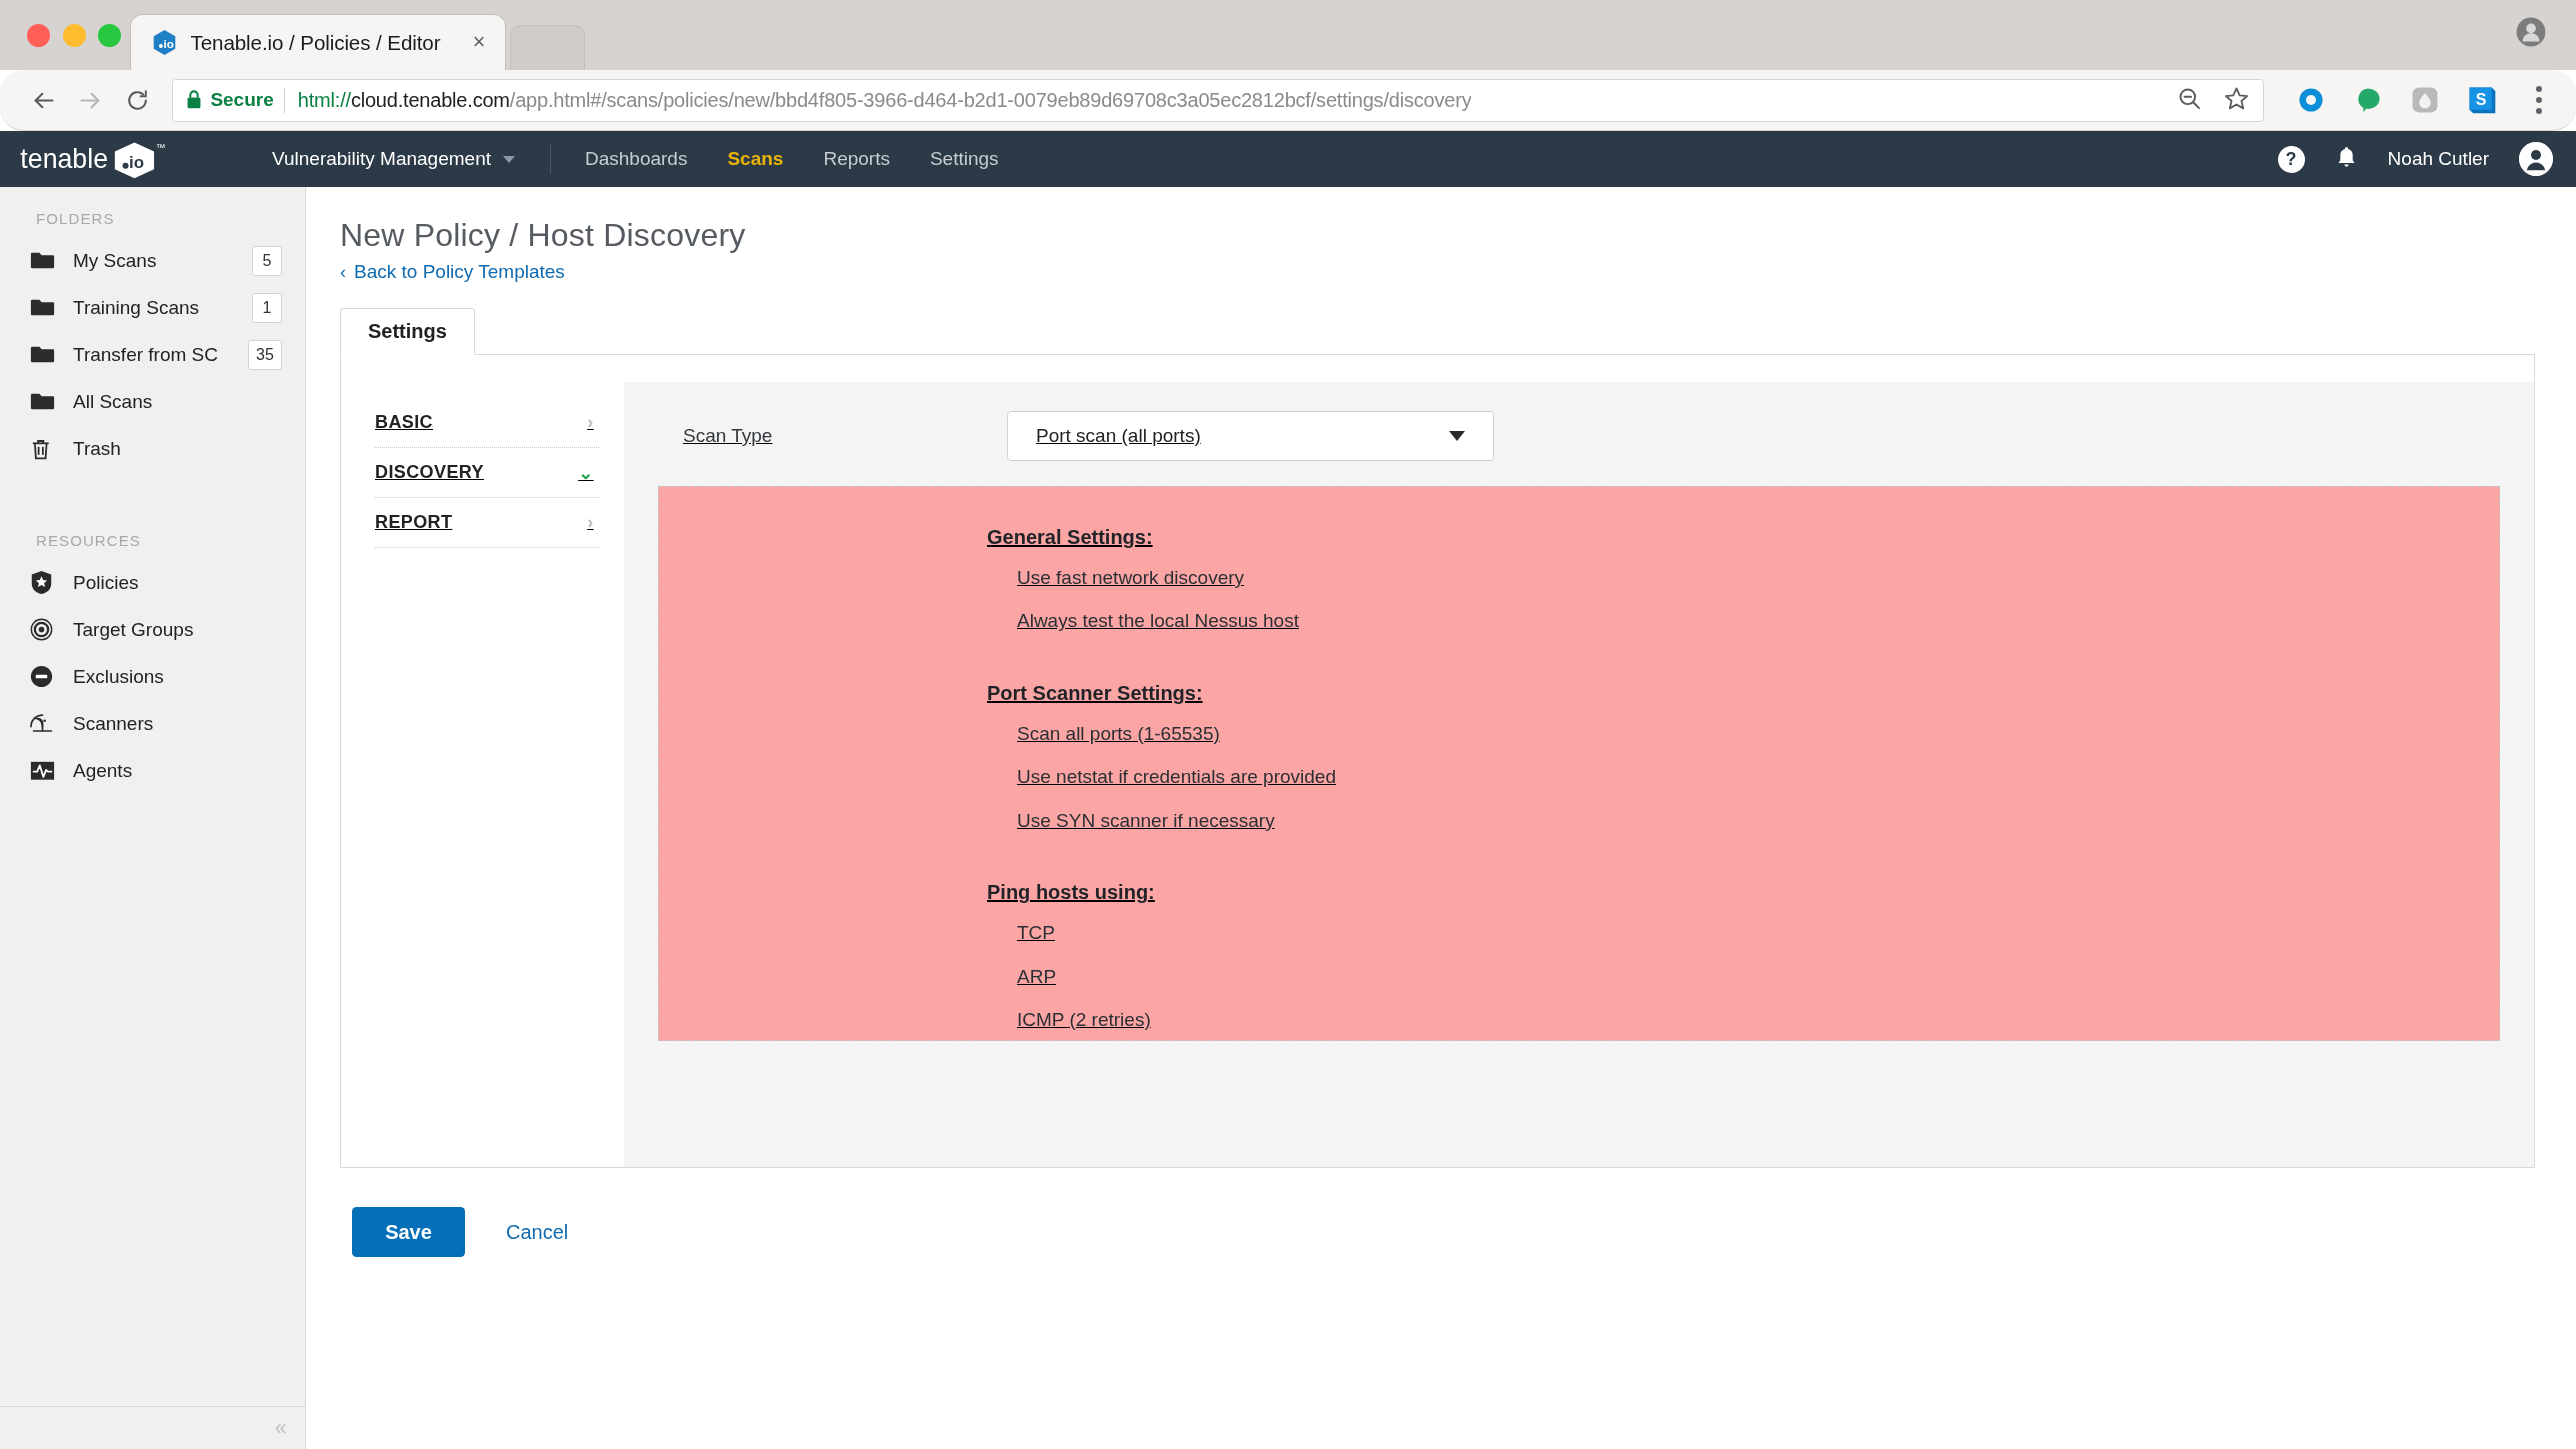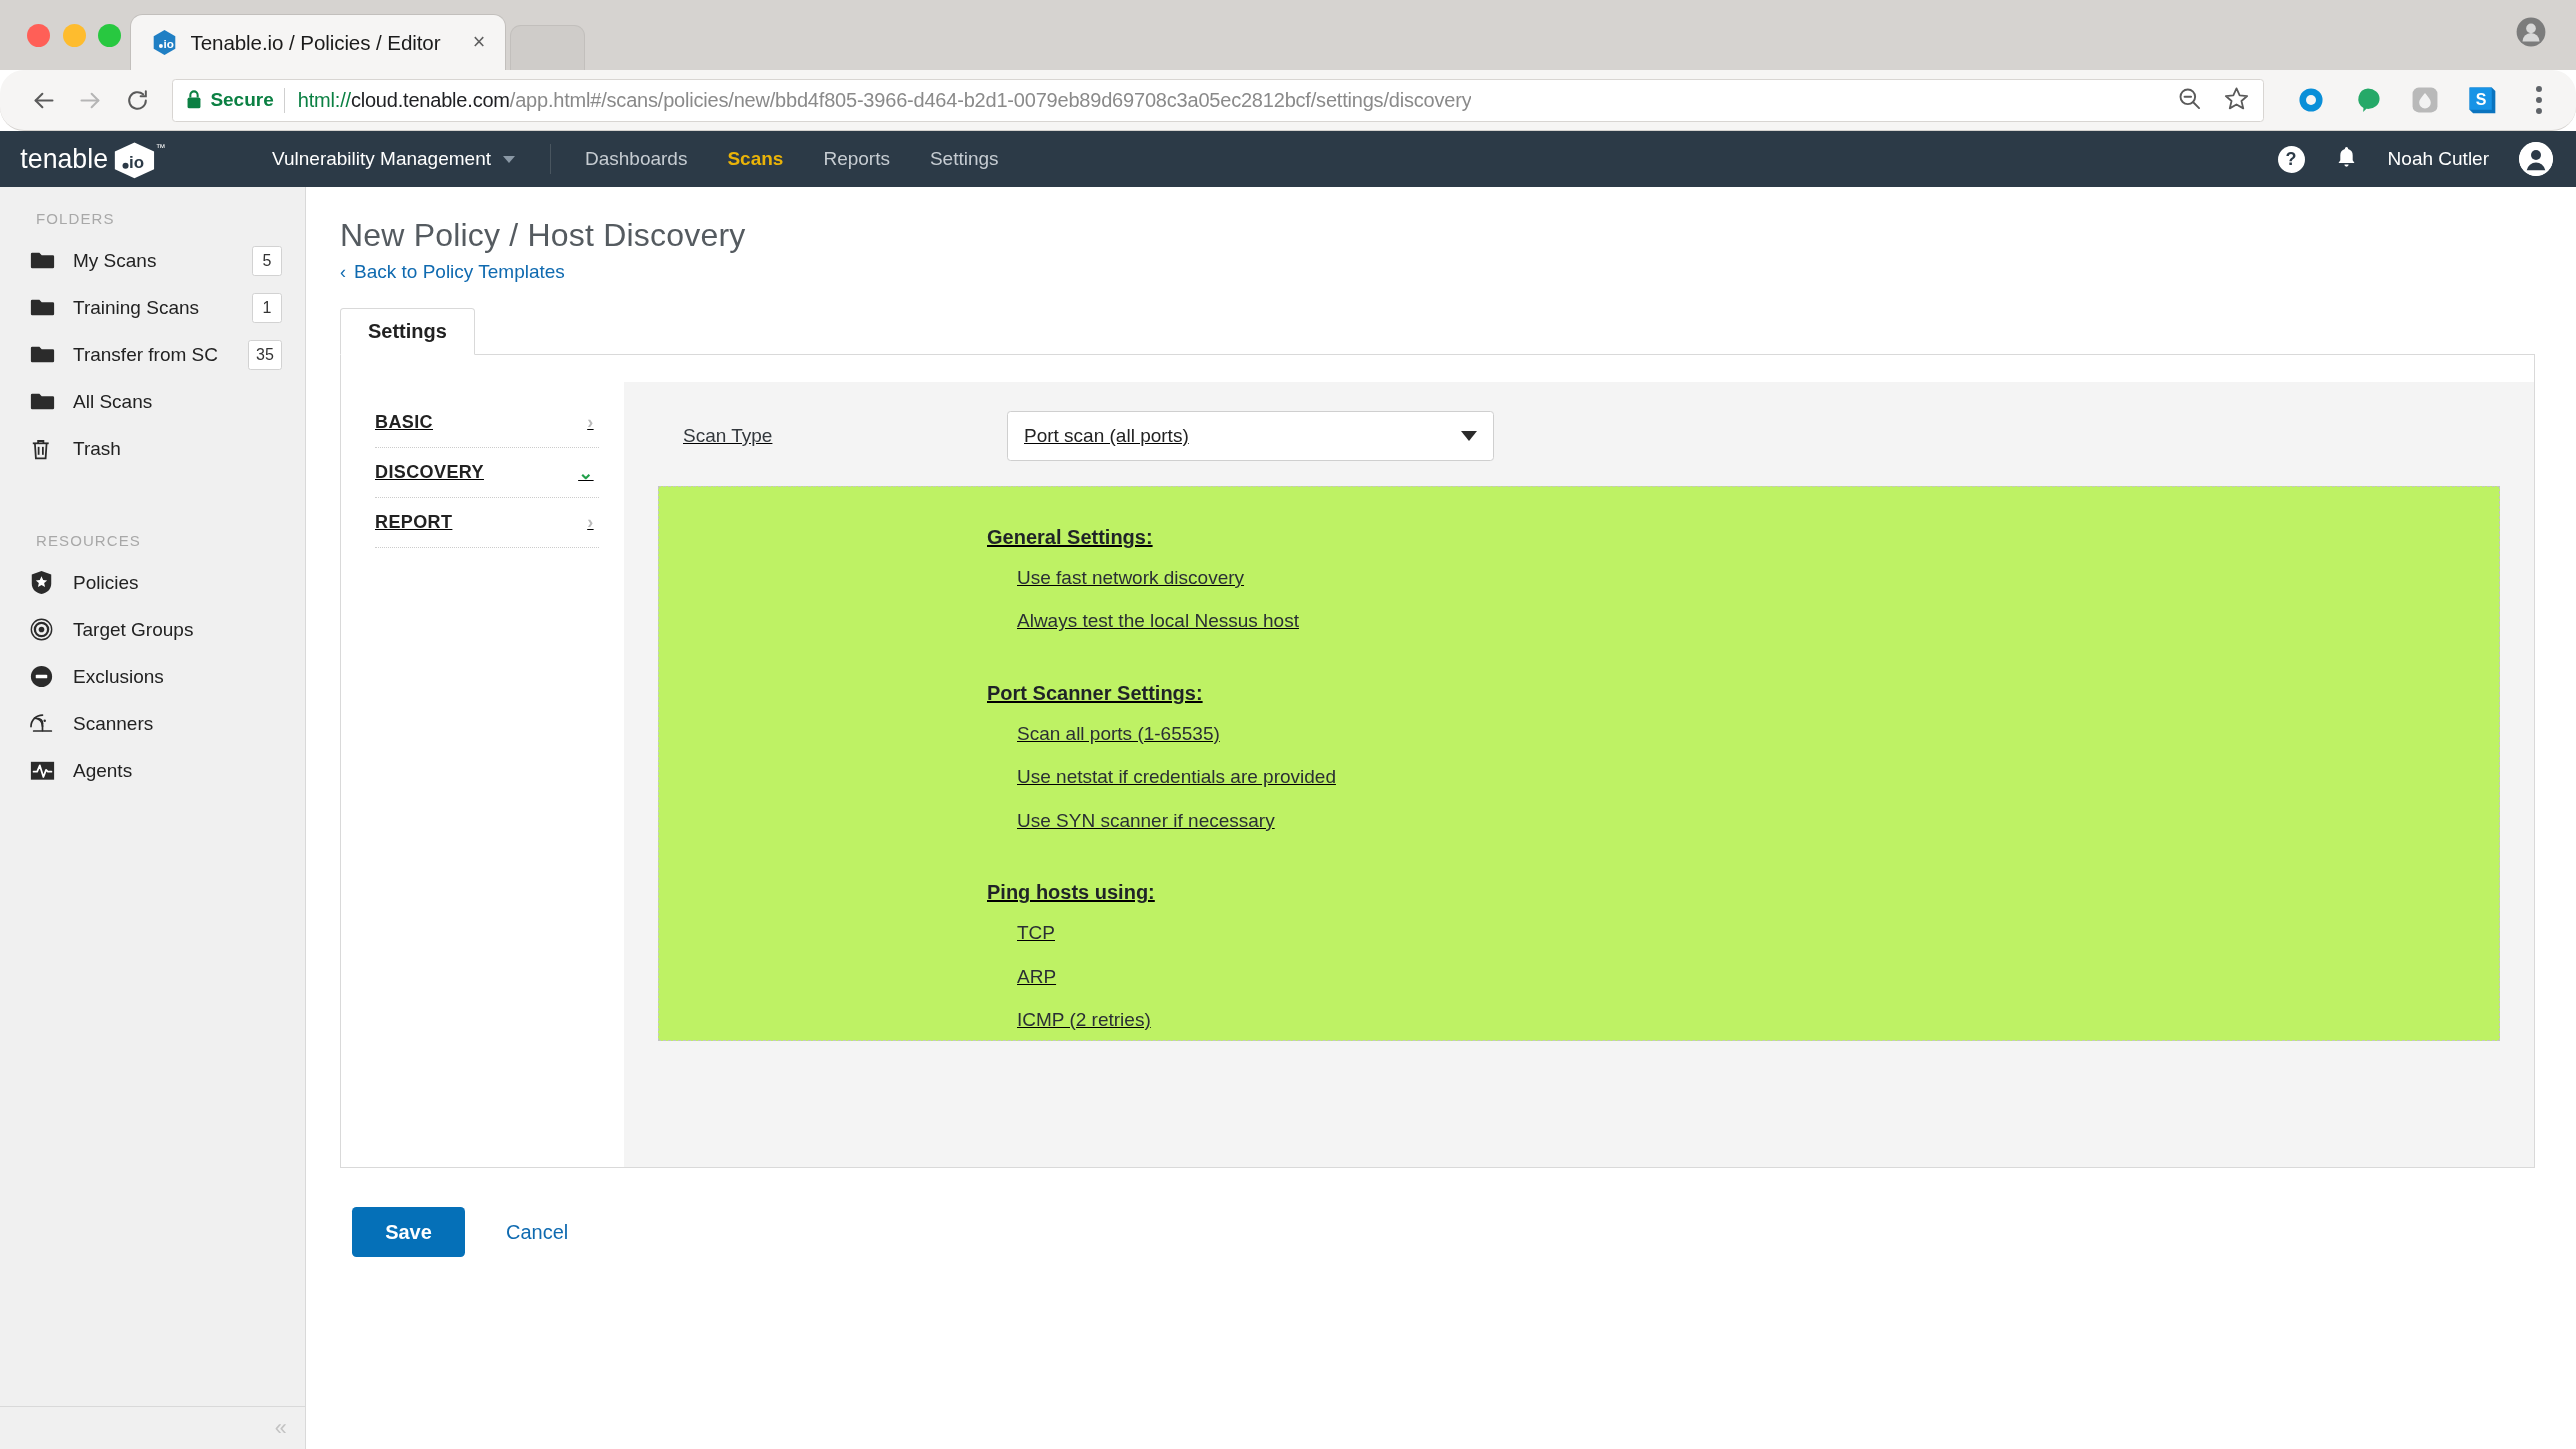--- a/index.html
+++ b/index.html
@@ -289,33 +289,33 @@
     margin-bottom: 25px;
     padding-left: 25px;
   }
   .scan-type-label { font-size: 19px; color: #33383d; width: 324px; flex:0 0 324px;}
   .select {
     width: 487px; height: 50px;
     background: #ffffff;
     border: 0.9px solid #cfcfcf;
     border-radius: 3.6px;
     display: flex; align-items: center;
-    padding: 0 16px;
+    padding: 0 28px;
     font-size: 19px; color: #222;
   }
   .select .sel-caret {
     margin-left: auto;
     width: 0; height: 0;
     border-left: 8px solid transparent;
     border-right: 8px solid transparent;
     border-top: 10px solid #2b2b2b;
   }
   .inner-box {
     border: 0.9px dashed #c4c4c4;
-    background: #bef264;
+    background: #fca5a5;
     padding: 39px 0 39px 0;
     height: 555px;
   }
   .group { padding-left: 328px; }
   .group + .group { margin-top: 39px; }
   .group-title { font-size: 20px; font-weight: bold; color: #1f2327; margin-bottom: 7.2px; }
   .group-item { font-size: 19px; color: #2a2f34; padding: 10.7px 0 10.7px 30px; }
 
   .actions {
     display: flex; align-items: center;

